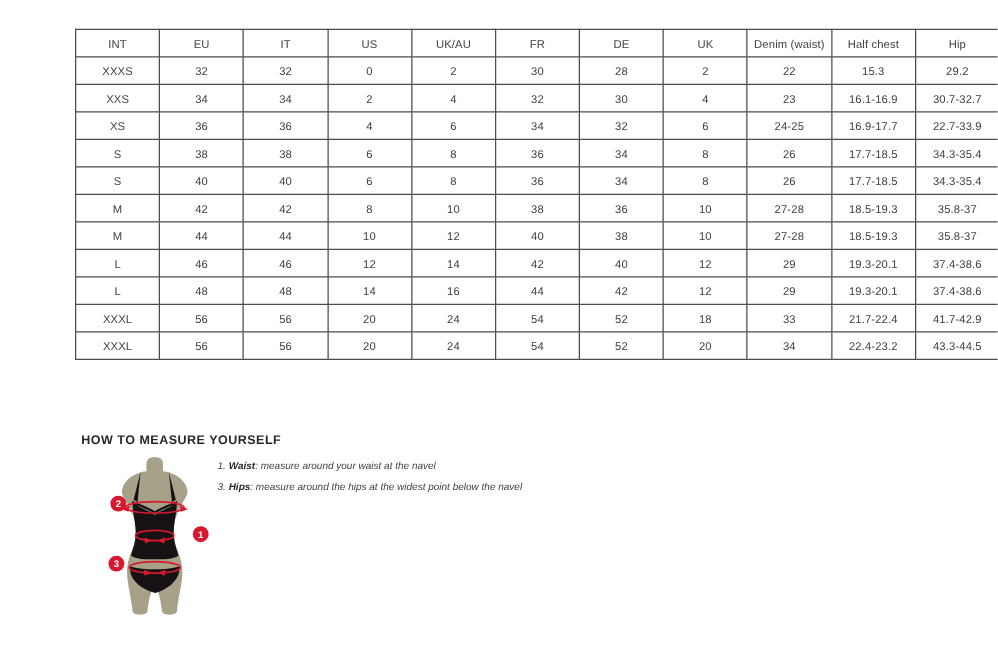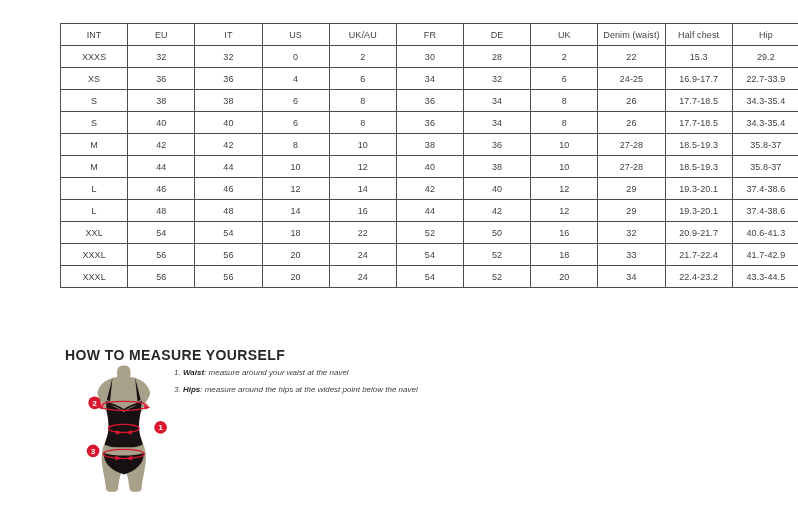--- a/index.html
+++ b/index.html
@@ -28,21 +28,21 @@
     font-weight: 400;
     color: #414042;
     letter-spacing: 0.1px;
     white-space: nowrap;
     overflow: hidden;
   }
 
   
   .measure-title {
     position: absolute; left: 65px; top: 347px;
-    font-size: 14px; font-weight: 700;
+    font-size: 10px; font-weight: 700;
     color: #29262a; letter-spacing: 0.4px;
   }
   .figure-wrap {
     position: absolute; left: 80px; top: 364px;
     width: 108px; height: 138px;
   }
   .measure-list {
     position: absolute; left: 174px; top: 368px;
     font-size: 8px; color: #423e40; font-style: italic;
   }
@@ -76,20 +76,33 @@
         <td>0</td>
         <td>2</td>
         <td>30</td>
         <td>28</td>
         <td>2</td>
         <td>22</td>
         <td>15.3</td>
         <td>29.2</td>
       </tr>
       <tr>
+        <td>XXS</td>
+        <td>34</td>
+        <td>34</td>
+        <td>2</td>
+        <td>4</td>
+        <td>32</td>
+        <td>30</td>
+        <td>4</td>
+        <td>23</td>
+        <td>16.1-16.9</td>
+        <td>30.7-32.7</td>
+      </tr>
+      <tr>
         <td>XS</td>
         <td>36</td>
         <td>36</td>
         <td>4</td>
         <td>6</td>
         <td>34</td>
         <td>32</td>
         <td>6</td>
         <td>24-25</td>
         <td>16.9-17.7</td>
@@ -165,33 +178,20 @@
         <td>48</td>
         <td>48</td>
         <td>14</td>
         <td>16</td>
         <td>44</td>
         <td>42</td>
         <td>12</td>
         <td>29</td>
         <td>19.3-20.1</td>
         <td>37.4-38.6</td>
-      </tr>
-      <tr>
-        <td>XXL</td>
-        <td>54</td>
-        <td>54</td>
-        <td>18</td>
-        <td>22</td>
-        <td>52</td>
-        <td>50</td>
-        <td>16</td>
-        <td>32</td>
-        <td>20.9-21.7</td>
-        <td>40.6-41.3</td>
       </tr>
       <tr>
         <td>XXXL</td>
         <td>56</td>
         <td>56</td>
         <td>20</td>
         <td>24</td>
         <td>54</td>
         <td>52</td>
         <td>18</td>

